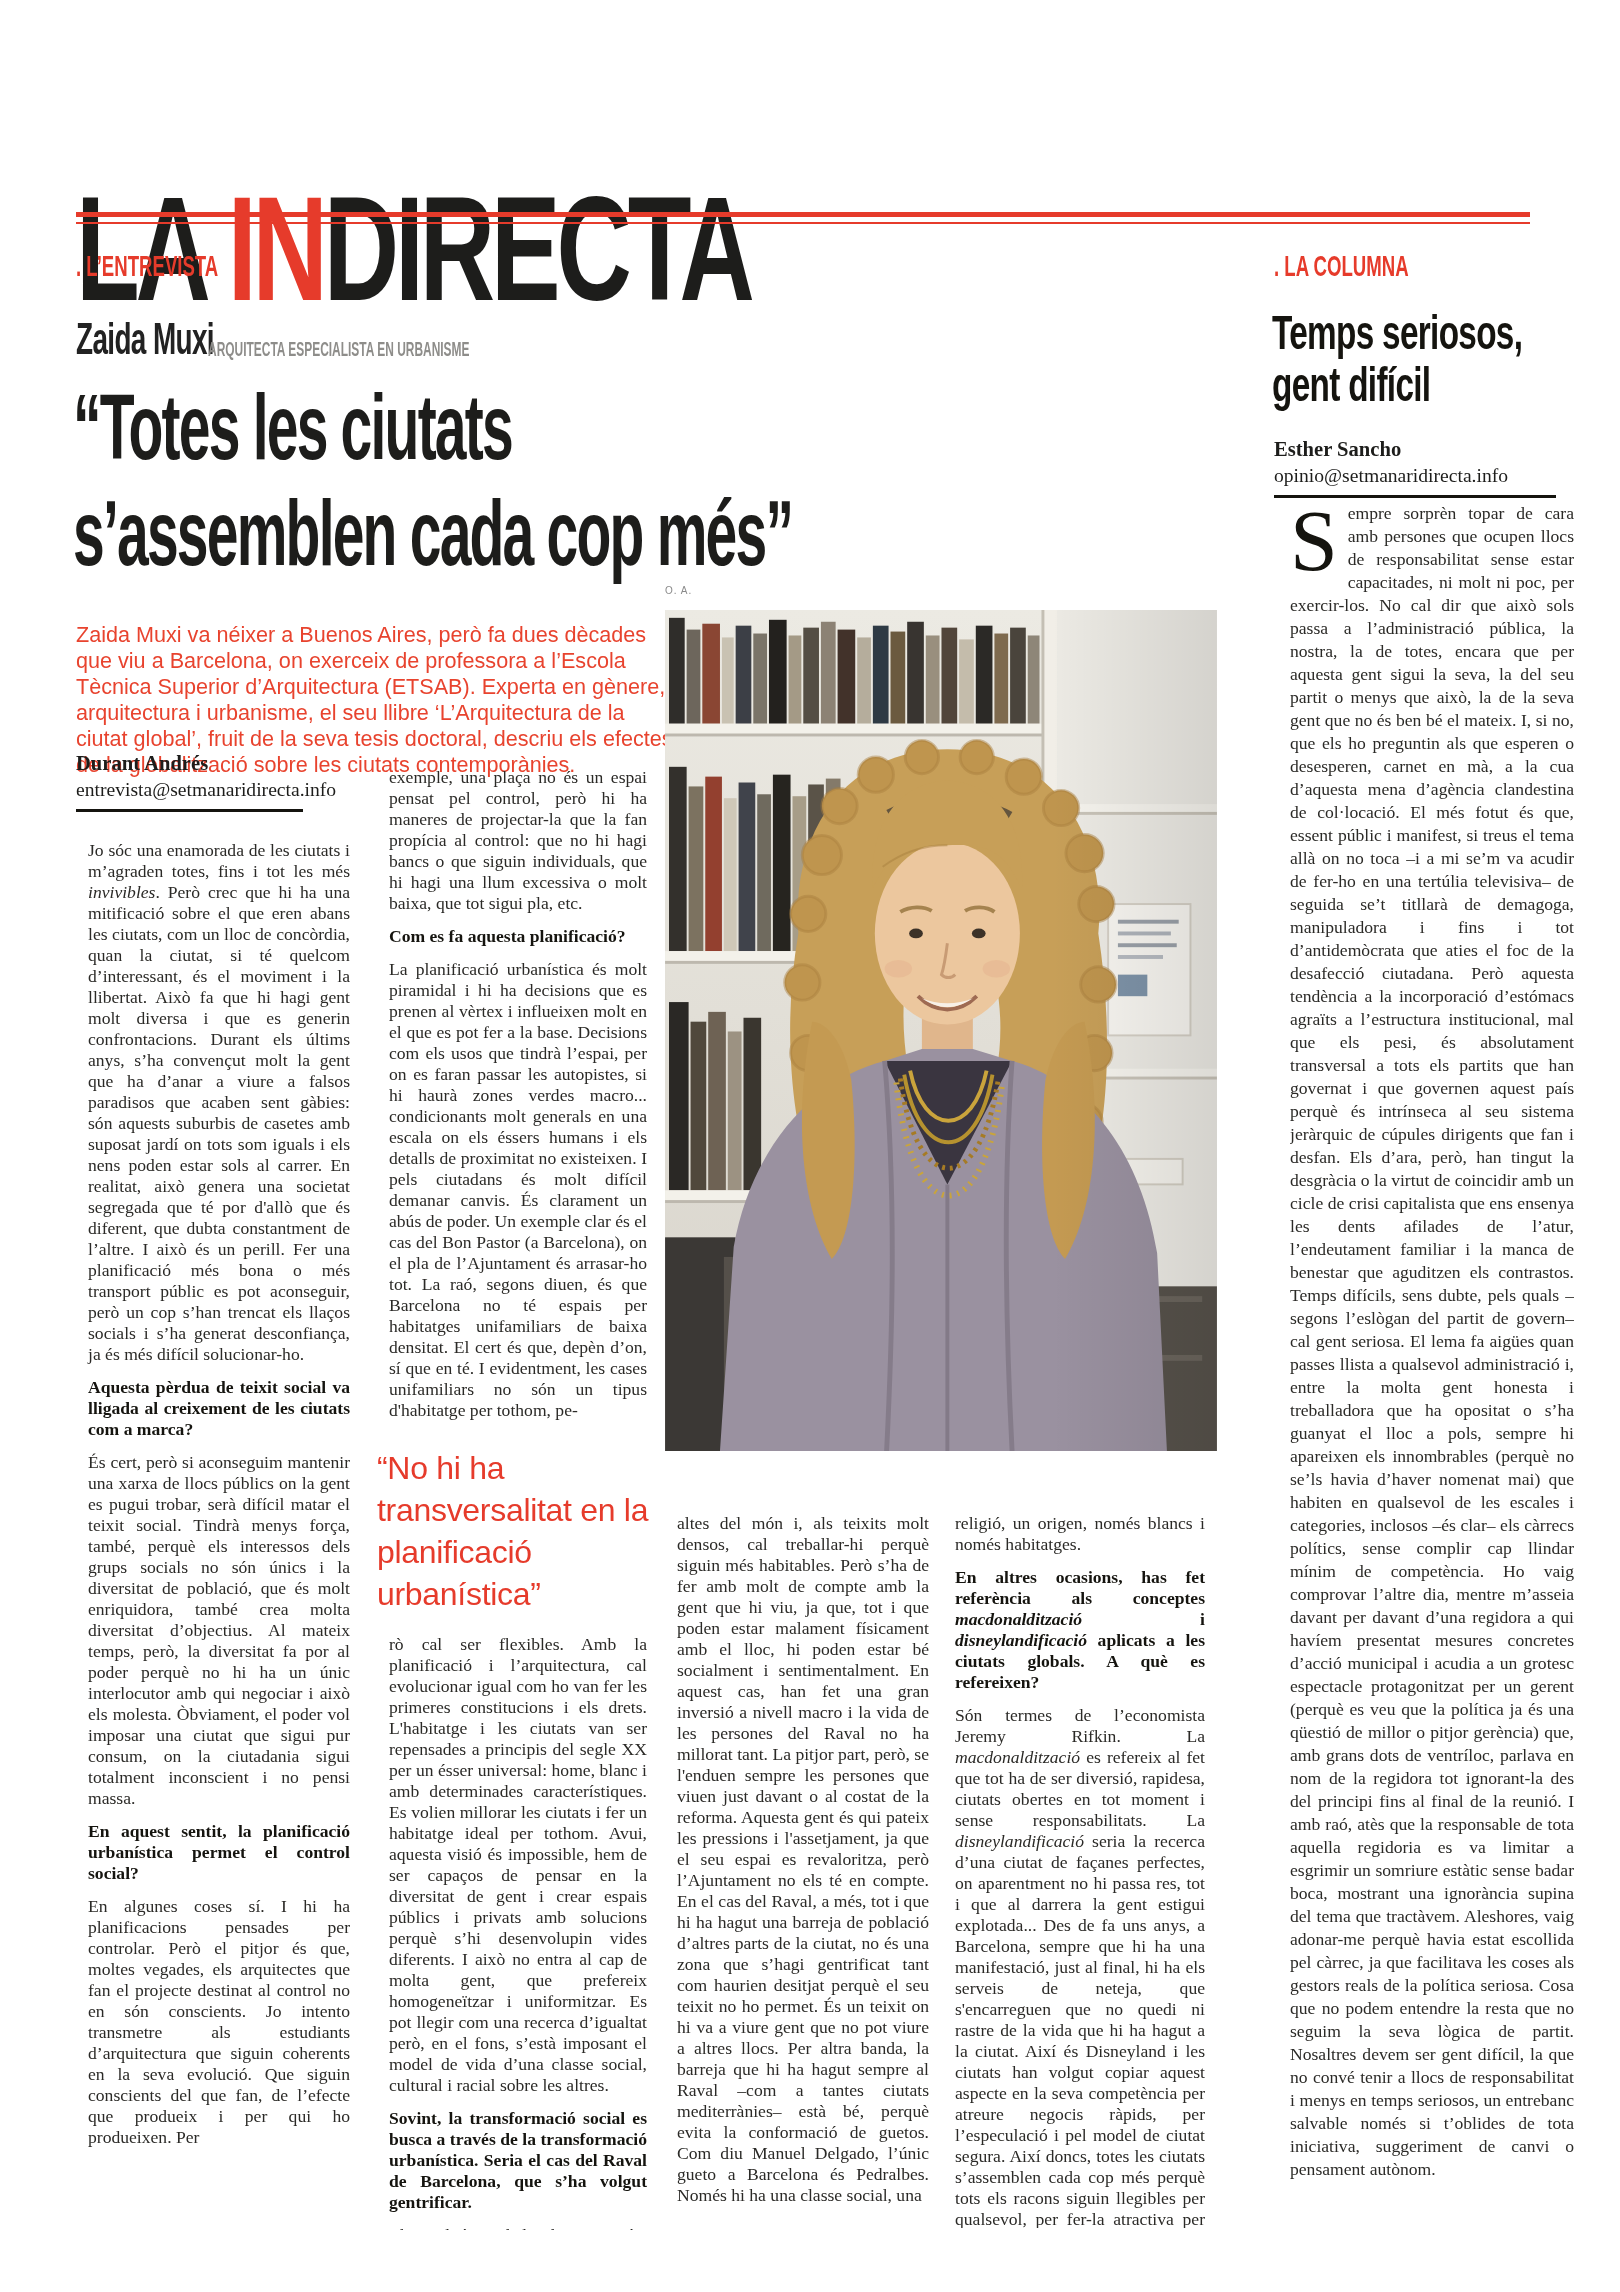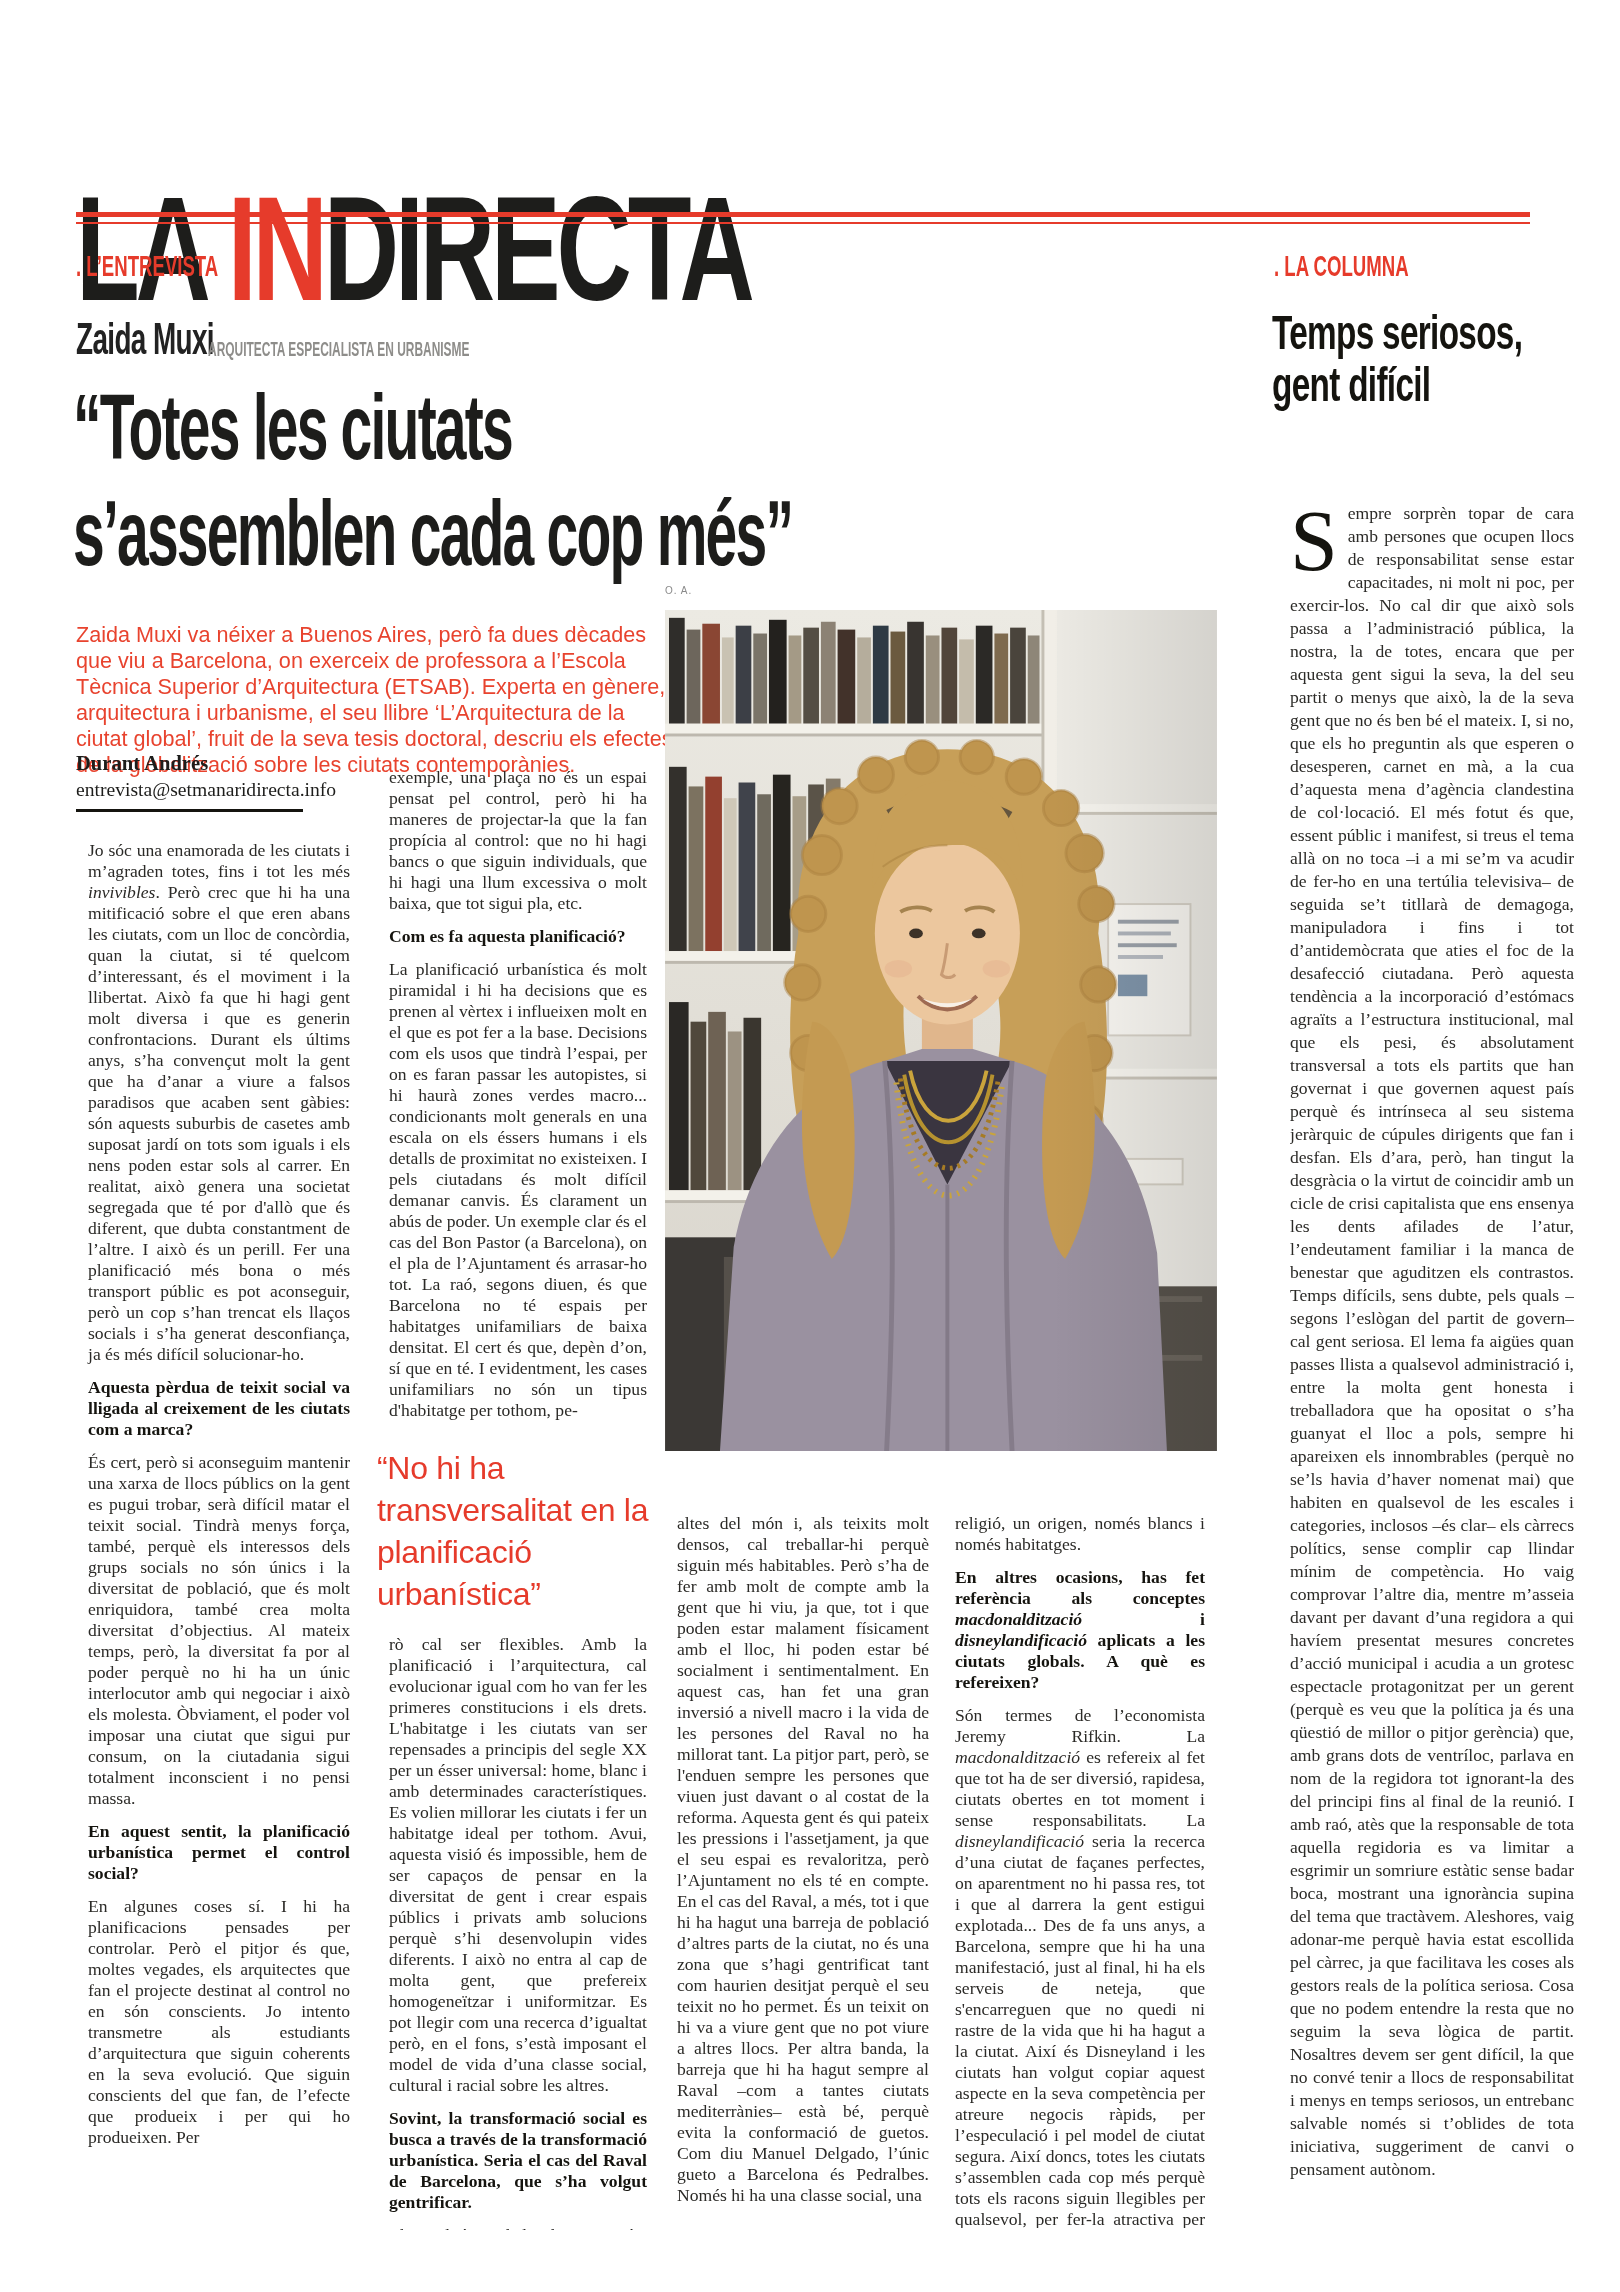--- a/index.html
+++ b/index.html
@@ -278,16 +278,21 @@
       </g>
       <rect width="563" height="858" fill="url(#shade)"></rect>
     </svg>
   </figure>
 
   <div class="kicker right">. LA COLUMNA</div>
   <div class="col-title">
     <div>Temps seriosos,</div>
     <div>gent difícil</div>
   </div>
+  <div class="byline column-byline">
+    <div class="name">Esther Sancho</div>
+    <div>opinio@setmanaridirecta.info</div>
+    <div class="brule"></div>
+  </div>
   <div class="opinion-body">Sempre sorprèn topar de cara amb persones que ocupen llocs de responsabilitat sense estar capacitades, ni molt ni poc, per exercir-los. No cal dir que això sols passa a l’administració pública, la nostra, la de totes, encara que per aquesta gent sigui la seva, la del seu partit o menys que això, la de la seva gent que no és ben bé el mateix. I, si no, que els ho preguntin als que esperen o desesperen, carnet en mà, a la cua d’aquesta mena d’agència clandestina de col·locació. El més fotut és que, essent públic i manifest, si treus el tema allà on no toca –i a mi se’m va acudir de fer-ho en una tertúlia televisiva– de seguida se’t titllarà de demagoga, manipuladora i fins i tot d’antidemòcrata que aties el foc de la desafecció ciutadana. Però aquesta tendència a la incorporació d’estómacs agraïts a l’estructura institucional, mal que els pesi, és absolutament transversal a tots els partits que han governat i que governen aquest país perquè és intrínseca al seu sistema jeràrquic de cúpules dirigents que fan i desfan. Els d’ara, però, han tingut la desgràcia o la virtut de coincidir amb un cicle de crisi capitalista que ens ensenya les dents afilades de l’atur, l’endeutament familiar i la manca de benestar que aguditzen els contrastos. Temps difícils, sens dubte, pels quals –segons l’eslògan del partit de govern– cal gent seriosa. El lema fa aigües quan passes llista a qualsevol administració i, entre la molta gent honesta i treballadora que ha opositat o s’ha guanyat el lloc a pols, sempre hi apareixen els innombrables (perquè no se’ls havia d’haver nomenat mai) que habiten en qualsevol de les escales i categories, inclosos –és clar– els càrrecs polítics, sense complir cap llindar mínim de competència. Ho vaig comprovar l’altre dia, mentre m’asseia davant per davant d’una regidora a qui havíem presentat mesures concretes d’acció municipal i acudia a un grotesc espectacle protagonitzat per un gerent (perquè es veu que la política ja és una qüestió de millor o pitjor gerència) que, amb grans dots de ventríloc, parlava en nom de la regidora tot ignorant-la des del principi fins al final de la reunió. I amb raó, atès que la responsable de tota aquella regidoria es va limitar a esgrimir un somriure estàtic sense badar boca, mostrant una ignorància supina del tema que tractàvem. Aleshores, vaig adonar-me perquè havia estat escollida pel càrrec, ja que facilitava les coses als gestors reals de la política seriosa. Cosa que no podem entendre la resta que no seguim la seva lògica de partit. Nosaltres devem ser gent difícil, la que no convé tenir a llocs de responsabilitat i menys en temps seriosos, un entrebanc salvable només si t’oblides de tota iniciativa, suggeriment de canvi o pensament autònom.</div>
 
 </div>
 
 
 </body></html>

